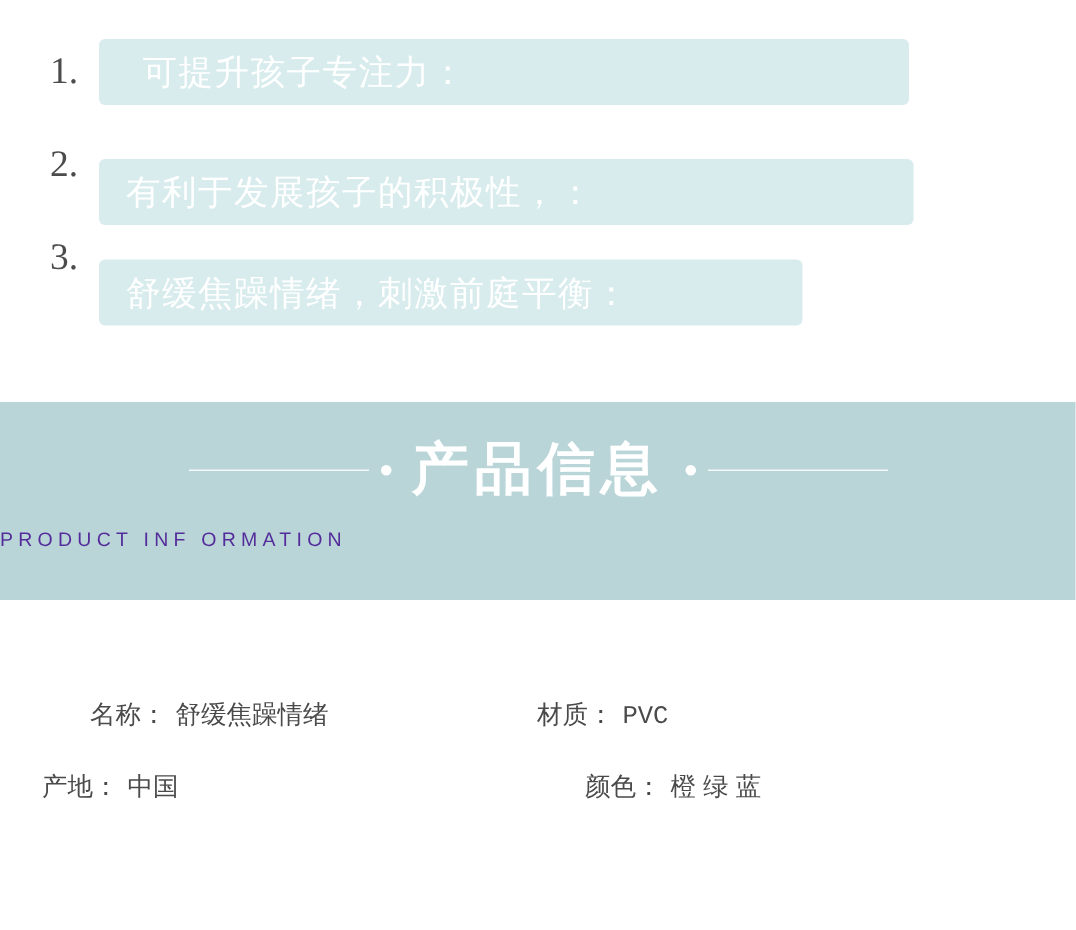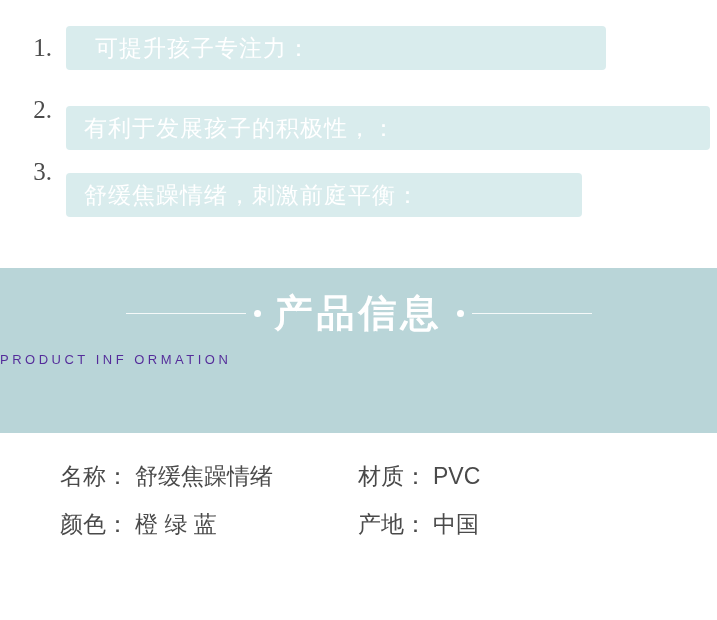--- a/index.html
+++ b/index.html
@@ -48,30 +48,30 @@
     line-height: 44px;
     border-radius: 4px;
     padding: 0 20px 0 18px;
     font-size: 23px;
     color: #ffffff;
     letter-spacing: 1px;
     white-space: nowrap;
     box-sizing: border-box;
   }
   .pill-1 { width: 540px; padding-left: 29px; }
-  .pill-2 { width: 644px; margin-top: 36px; }
-  .pill-3 { width: 516px; margin-top: 45px; }
+  .pill-2 { width: 543px; margin-top: 36px; }
+  .pill-3 { width: 469px; margin-top: 45px; }
 
   
   .banner {
     position: absolute;
     left: 0;
     top: 268px;
     width: 717px;
-    height: 165px;
+    height: 132px;
     background: #b9d5d8;
     overflow: hidden;
   }
   .banner-inner {
     position: relative;
     width: 100%;
     height: 100%;
   }
   .banner-title-wrap {
     position: absolute;
@@ -123,26 +123,26 @@
     width: 717px;
   }
   .spec-row {
     display: flex;
     height: 48px;
     align-items: center;
   }
   .spec-cell {
     display: flex;
     align-items: baseline;
-    font-size: 23px;
+    font-size: 17px;
     color: #4a4a4a;
     white-space: nowrap;
   }
   .spec-cell.left { width: 330px; padding-left: 60px; box-sizing: border-box; }
-  .spec-cell.right { width: 330px; padding-left: 28px; box-sizing: border-box; }
+  .spec-cell.right { width: 330px; padding-left: 28px; box-sizing: border-box; font-family: Liberation Mono, monospace; }
   .spec-label { color: #4a4a4a; }
   .spec-value { color: #4a4a4a; padding-left: 6px; }
 </style>
 </head>
 <body>
 
 <div class="page">
 
   <div class="benefits">
 
@@ -183,28 +183,28 @@
         <span class="spec-label">名称：</span>
         <span class="spec-value">舒缓焦躁情绪</span>
       </div>
       <div class="spec-cell right">
         <span class="spec-label">材质：</span>
         <span class="spec-value">PVC</span>
       </div>
     </div>
 
     <div class="spec-row">
+      <div class="spec-cell right">
+        <span class="spec-label">产地：</span>
+        <span class="spec-value">中国</span>
+      </div>
       <div class="spec-cell left">
         <span class="spec-label">颜色：</span>
         <span class="spec-value">橙 绿 蓝</span>
       </div>
-      <div class="spec-cell right">
-        <span class="spec-label">产地：</span>
-        <span class="spec-value">中国</span>
-      </div>
     </div>
 
     <div class="spec-row">
     </div>
 
   </div>
 
 </div>
 
 </body></html>

